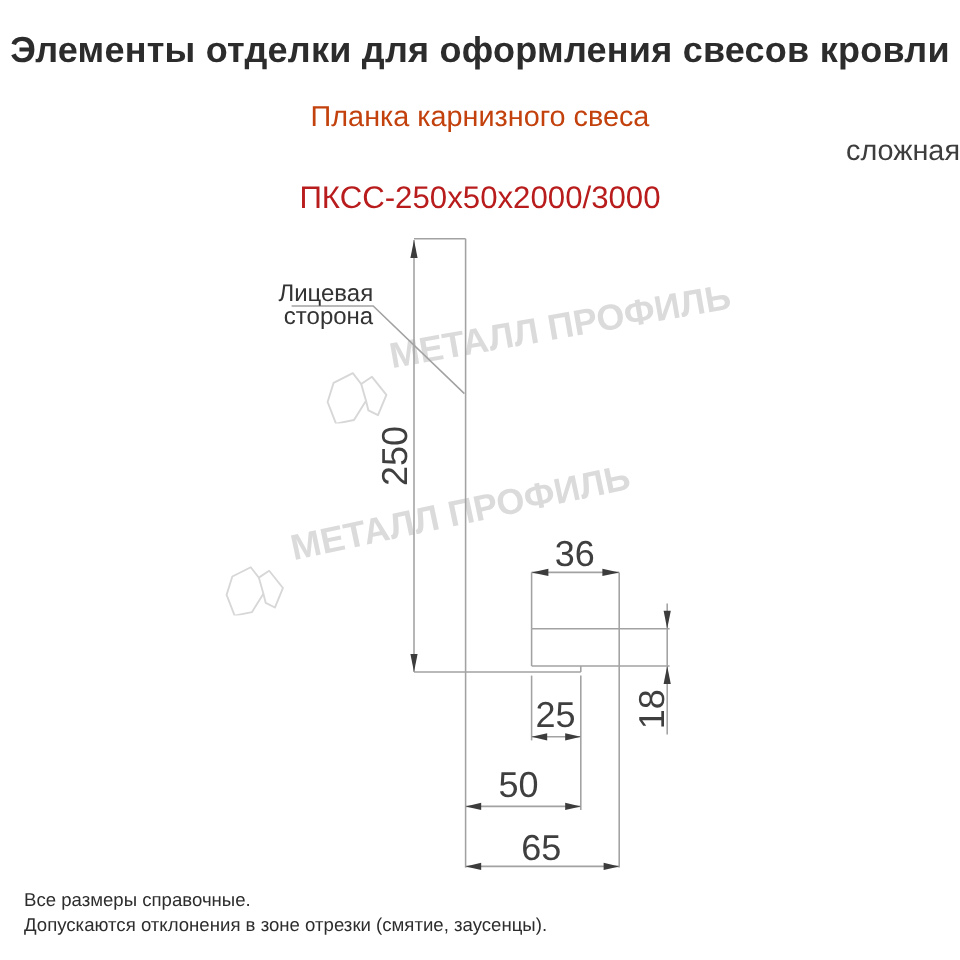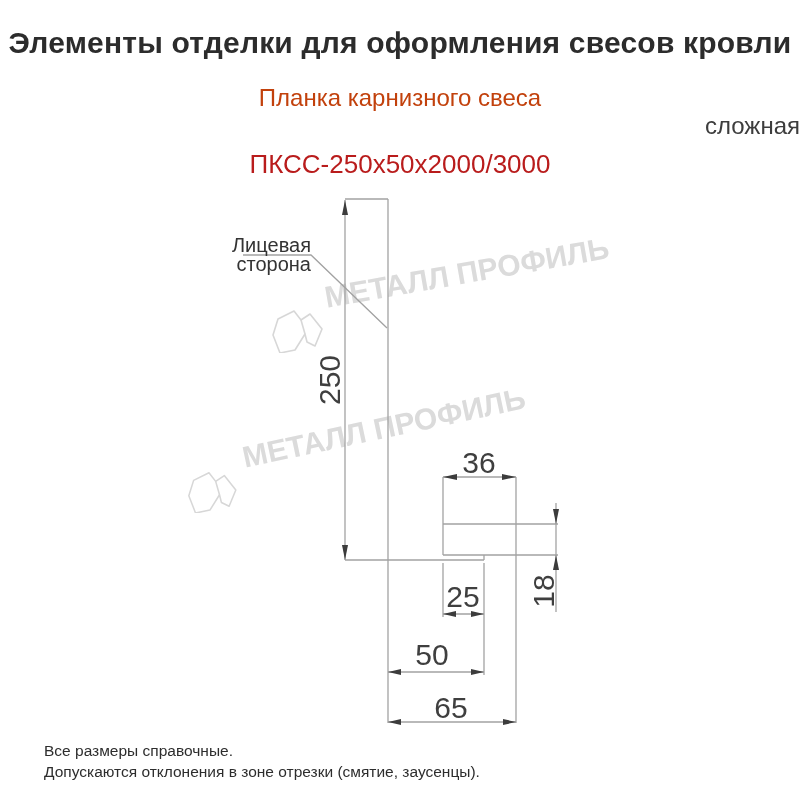--- a/index.html
+++ b/index.html
@@ -17,21 +17,21 @@
   .hdr-code{top:149px;left:0;width:800px;text-align:center;font-size:26px;color:#b91c1c;}
   .dim-label{
     width:80px;height:34px;line-height:34px;text-align:center;
     font-size:30px;color:#3f3f3f;
   }
   .rot90{transform:rotate(-90deg);}
   .face-label{
     left:156px;top:236px;width:155px;text-align:right;
     font-size:20px;line-height:19px;color:#333333;
   }
-  .foot-note{left:20px;font-size:15.5px;color:#2d2d2d;white-space:nowrap;margin-left:24px;}
+  .foot-note{left:20px;font-size:15.5px;color:#2d2d2d;white-space:nowrap;}
   .fn1{top:742px;}
   .fn2{top:763px;}
   .wm-text{
     font-size:30px;font-weight:bold;color:#dbdbdb;letter-spacing:0px;
     white-space:nowrap;transform-origin:0 50%;height:34px;line-height:34px;
   }
   .wm1{left:325px;top:281px;transform:rotate(-10deg);}
   .wm2{left:243px;top:441px;transform:rotate(-12deg);}
   .wm-logo{pointer-events:none;}
   .draw-layer{left:0;top:0;z-index:3;pointer-events:none;}

